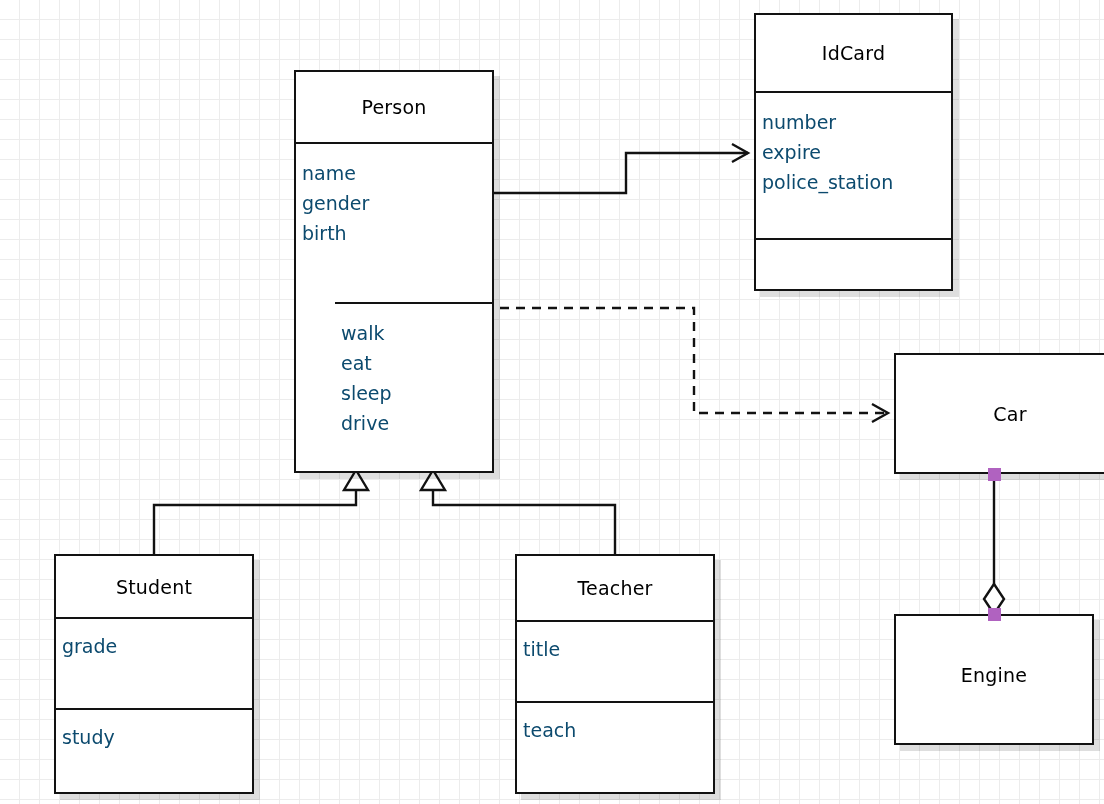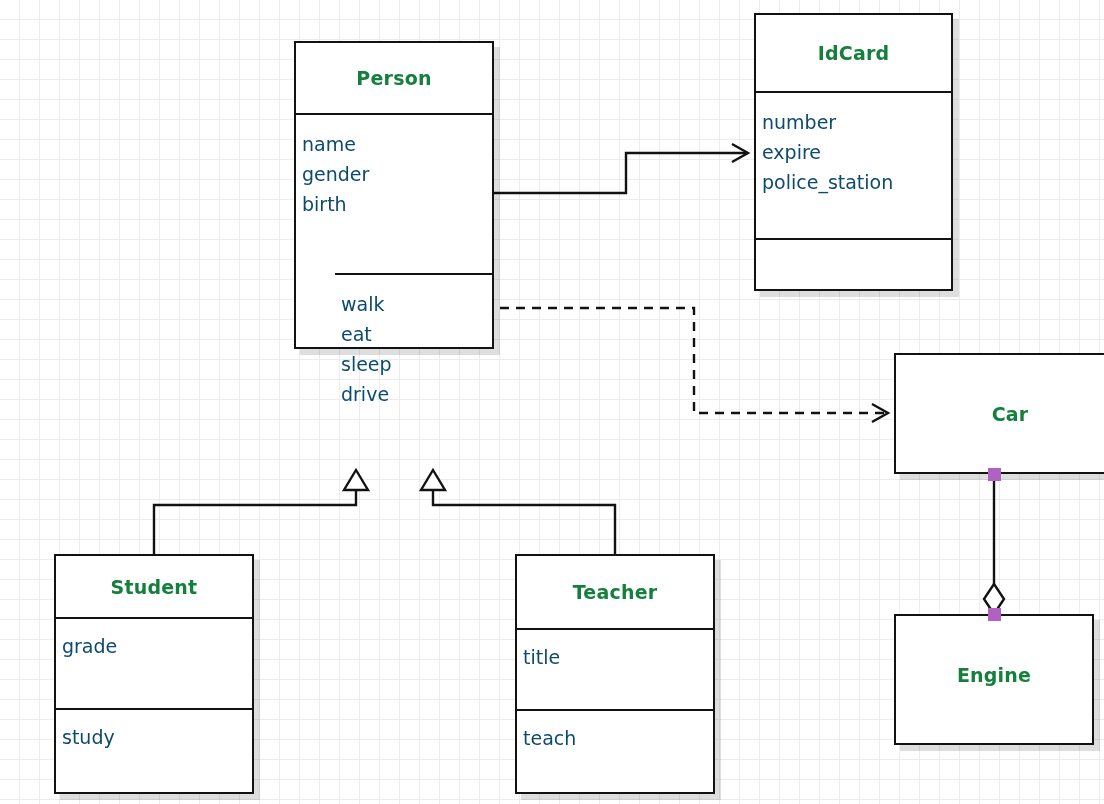--- a/index.html
+++ b/index.html
@@ -33,23 +33,23 @@
     position: relative;
     overflow: hidden;
   }
   .uml-compartment + .uml-compartment {
     border-top: 2px solid #121212;
   }
   .cls-title {
     display: flex;
     align-items: center;
     justify-content: center;
-    font-weight: bold;
+    font-weight: normal;
     font-size: 19px;
-    color: #15803d;
+    color: #000000;
     letter-spacing: 0.2px;
   }
   .cls-members {
     padding: 14px 0 0 6px;
     font-size: 19px;
     line-height: 30px;
     color: #0c4a6e;
   }
   .cls-members.tight {
     padding-top: 12px;
@@ -120,21 +120,21 @@
         <polyline points="615,554 615,505 433,505 433,490" class="edge-line"></polyline>
         <polygon points="433,470 445,490 421,490" class="arrow-hollow"></polygon>
       </g>
       <g>
         <polyline points="994,474 994,610" class="edge-line"></polyline>
         <polygon points="994,614 984,599 994,584 1004,599" class="arrow-hollow"></polygon>
       </g>
     </svg>
 
   <div id="classes">
-      <div class="uml-class" style="left: 294px; top: 41px; width: 200px; height: 308px;">
+      <div class="uml-class" style="left: 294px; top: 70px; width: 200px; height: 403px;">
         <div class="uml-compartment cls-title" style="height: 70px;">Person</div>
         <div class="uml-compartment cls-members" style="height: 160px;">
           <div class="member-line">name</div>
           <div class="member-line">gender</div>
           <div class="member-line">birth</div>
         </div>
         <div class="uml-compartment cls-members" style="height: 169px; margin-left: 39px;">
           <div class="member-line">walk</div>
           <div class="member-line">eat</div>
           <div class="member-line">sleep</div>
@@ -153,21 +153,21 @@
       <div class="uml-class" style="left: 54px; top: 554px; width: 200px; height: 240px;">
         <div class="uml-compartment cls-title" style="height: 61px;">Student</div>
         <div class="uml-compartment cls-members tight" style="height: 91px;">
           <div class="member-line">grade</div>
         </div>
         <div class="uml-compartment cls-members tight" style="height: 81px;">
           <div class="member-line">study</div>
         </div>
       </div>
       <div class="uml-class" style="left: 515px; top: 554px; width: 200px; height: 240px;">
-        <div class="uml-compartment cls-title" style="height: 72px; text-align: right;">Teacher</div>
+        <div class="uml-compartment cls-title" style="height: 64px; text-align: right;">Teacher</div>
         <div class="uml-compartment cls-members tight" style="height: 81px;">
           <div class="member-line">title</div>
         </div>
         <div class="uml-compartment cls-members tight" style="height: 73px;">
           <div class="member-line">teach</div>
         </div>
       </div>
       <div class="uml-class" style="left: 894px; top: 353px; width: 232px; height: 121px;">
         <div class="uml-compartment cls-title" style="height: 117px;">Car</div>
       </div>

